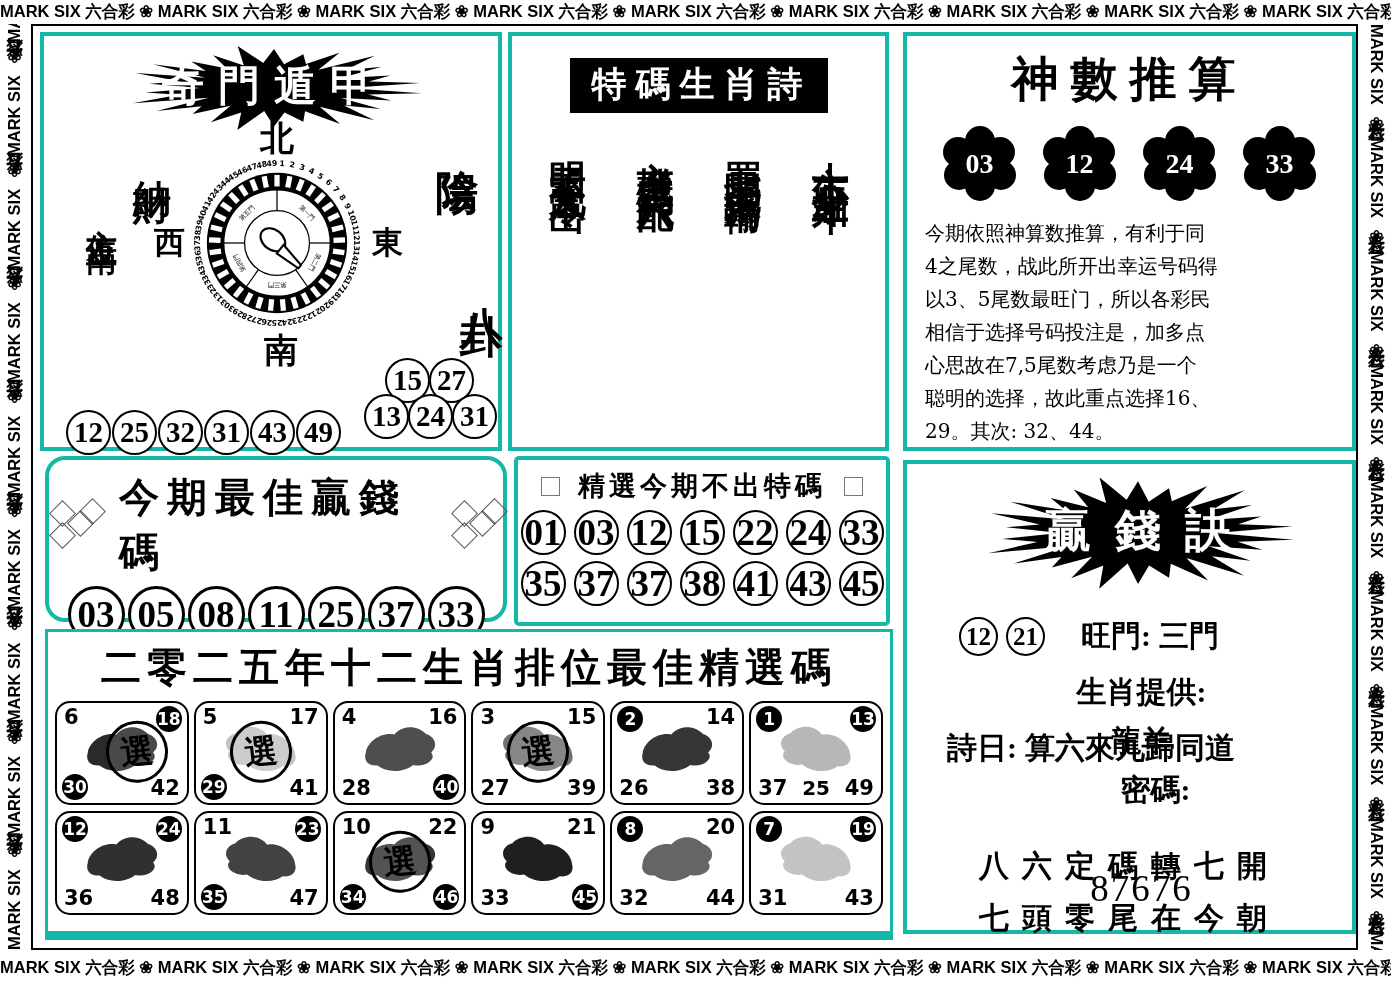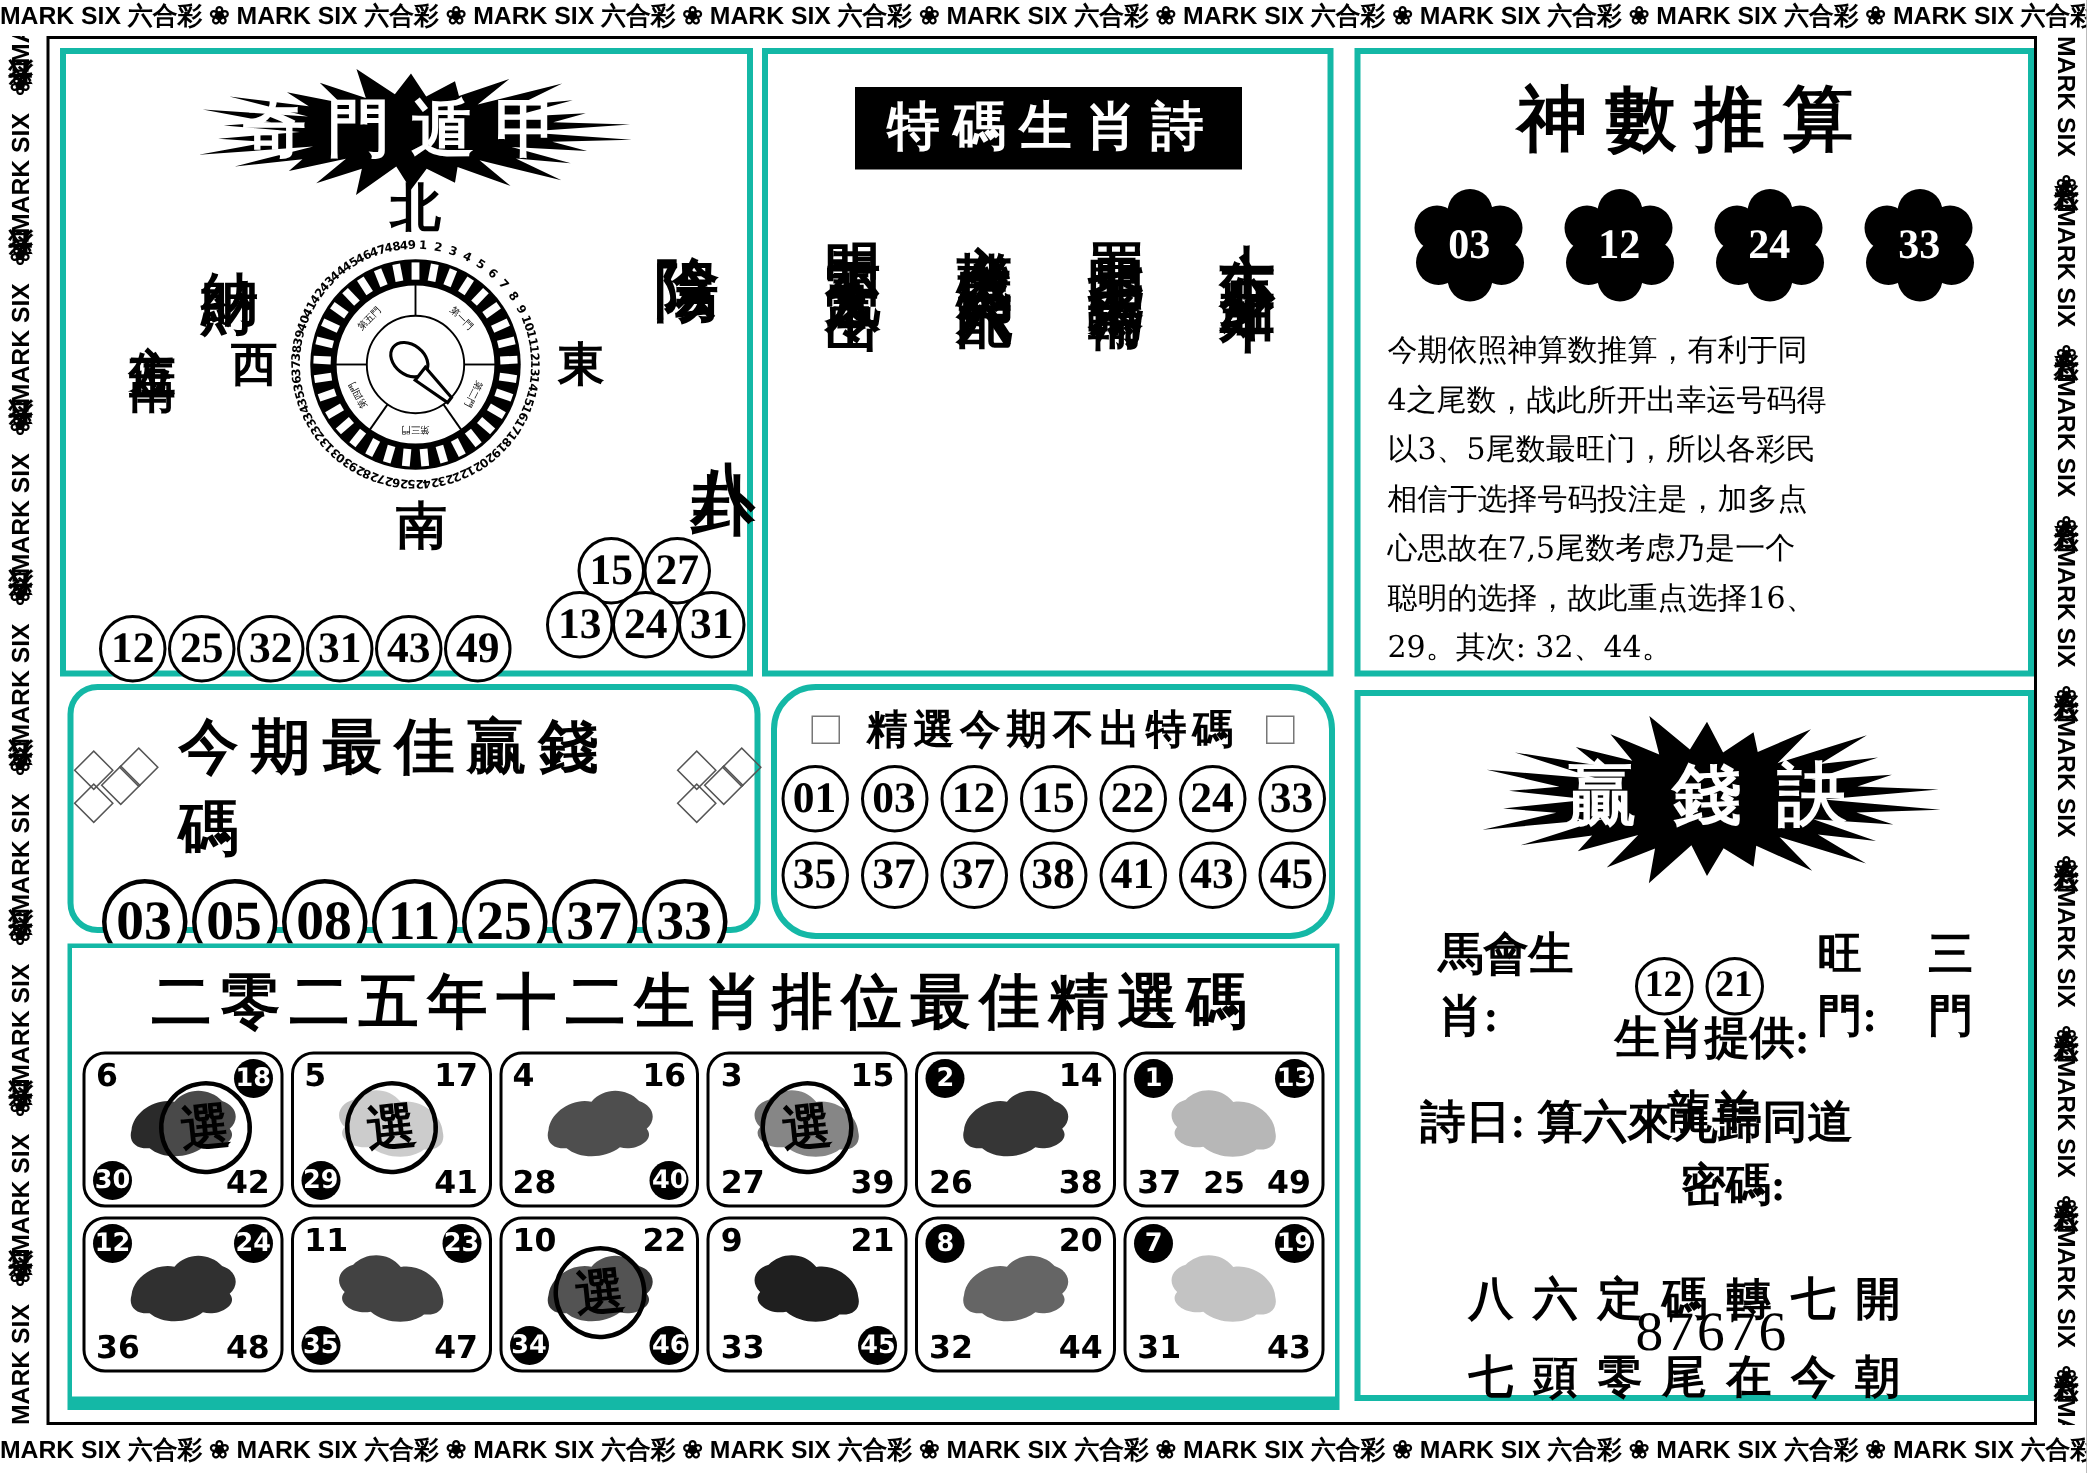--- a/index.html
+++ b/index.html
@@ -37,21 +37,21 @@
   .nacai{left:82px;top:114px;font-size:38px;letter-spacing:6px;}
   .fangwei{left:36px;top:168px;font-size:31px;letter-spacing:5px;}
   .yinyang{left:384px;top:100px;font-size:43px;letter-spacing:6px;}
   .bagua{left:408px;top:238px;font-size:43px;letter-spacing:6px;}
   
   .circ{display:inline-flex;align-items:center;justify-content:center;border:2.5px solid #000;
         border-radius:50%;font-family:"Liberation Serif",serif;font-weight:700;background:#fff;
         box-sizing:border-box;flex:none;}
   .c46{width:45px;height:45px;font-size:29px;}
   .c58{width:57px;height:57px;font-size:37px;border-width:3px;}
-  .c47{width:45px;height:45px;font-size:29px;border-width:2px;}
+  .c47{width:45px;height:45px;font-size:37px;border-width:2px;}
   .c40{width:39px;height:39px;font-size:25px;}
   .qbottom{position:absolute;left:22px;top:374px;display:flex;gap:1px;}
   .qc{position:absolute;}
   .q15{left:341px;top:322px;} .q27{left:385px;top:322px;}
   .q13{left:320px;top:358px;} .q24{left:364px;top:358px;} .q31{left:408px;top:358px;}
   
   .panelB{left:508px;top:32px;width:381px;height:419px;}
   .ptitle{margin:22px auto 0;width:max-content;background:#000;color:#fff;
           font-family:"Liberation Serif",serif;font-weight:700;font-size:35px;
           letter-spacing:9px;padding:3px 16px 5px 22px;}
@@ -75,21 +75,21 @@
   .panelD{left:45px;top:456px;width:462px;height:166px;border-width:4px;border-radius:20px;}
   .drow{display:flex;align-items:center;justify-content:center;}
   .dtitle{font-family:"Liberation Serif",serif;font-weight:700;font-size:40px;
           letter-spacing:8px;margin:0 18px;}
   .panelD .title{margin-top:10px;}
   .panelD .nums{margin-top:6px;gap:3px;}
   .dia-cluster{position:relative;width:52px;height:46px;flex:none;}
   .dia{position:absolute;width:17px;height:17px;border:1.5px solid #555;transform:rotate(45deg);}
   .d1{left:4px;top:2px;} .d2{left:22px;top:12px;} .d3{left:4px;top:24px;} .d4{left:34px;top:0px;}
   
-  .panelE{left:514px;top:456px;width:376px;height:170px;border-radius:30px;}
+  .panelE{left:514px;top:456px;width:376px;height:170px;border-radius:5px;}
   .erow{display:flex;align-items:center;justify-content:center;gap:8px;}
   .etitle{font-family:"Liberation Serif",serif;font-weight:700;font-size:27px;
           letter-spacing:4px;margin:0 10px;}
   .panelE .title{margin-top:8px;}
   .panelE .r1{margin-top:6px;} .panelE .r2{margin-top:6px;}
   .sq{width:17px;height:17px;border:1.5px solid #777;display:inline-block;flex:none;}
   
   .panelF{left:903px;top:460px;width:453px;height:474px;padding-left:24px;}
   .bannerF{left:66px;top:8px;width:330px;height:122px;}
   .bannerF .banner-text{font-size:46px;letter-spacing:24px;text-indent:24px;}
@@ -401,21 +401,20 @@
   </section>
 
   <section class="panel panelF">
     <div class="banner bannerF">
       <svg class="starburst" viewBox="0 0 200 70" preserveAspectRatio="none">
           <polygon points="100.0,5.3 106.5,17.0 118.8,9.3 120.5,16.8 142.0,8.1 128.5,21.1 164.6,10.4 145.7,21.4 169.1,18.9 142.2,27.5 174.7,25.5 160.8,30.0 193.6,31.2 147.1,35.0 194.4,38.9 160.4,40.0 175.3,44.6 143.0,42.6 168.3,50.9 144.8,48.4 164.3,59.5 129.3,49.3 142.5,62.3 119.9,52.7 118.8,60.7 106.7,53.6 100.0,64.3 93.7,52.5 76.5,67.0 79.0,53.7 59.5,61.0 72.2,48.6 47.8,54.8 53.6,48.8 24.7,52.5 58.2,42.4 9.3,46.6 39.1,40.1 17.6,38.4 52.5,35.0 20.0,31.7 40.4,30.1 11.0,23.6 56.0,27.2 22.4,17.0 56.3,22.0 47.0,14.9 69.8,20.2 61.0,10.0 80.7,17.8 76.7,3.1 93.1,15.9" fill="#000"></polygon>
         </svg>
       <span class="banner-text">贏錢訣</span>
     </div>
     <div class="fline l1">
-      <span>馬會生肖:</span>
       <span class="circ c40">12</span>
       <span class="circ c40">21</span>
       <span class="gap">旺門:</span>
       <span>三門</span>
     </div>
     <div class="fline l2">
       <span>生肖提供:</span>
       <span>龍羊</span>
       <span class="gap">密碼:</span>
       <span class="num87">87676</span>

